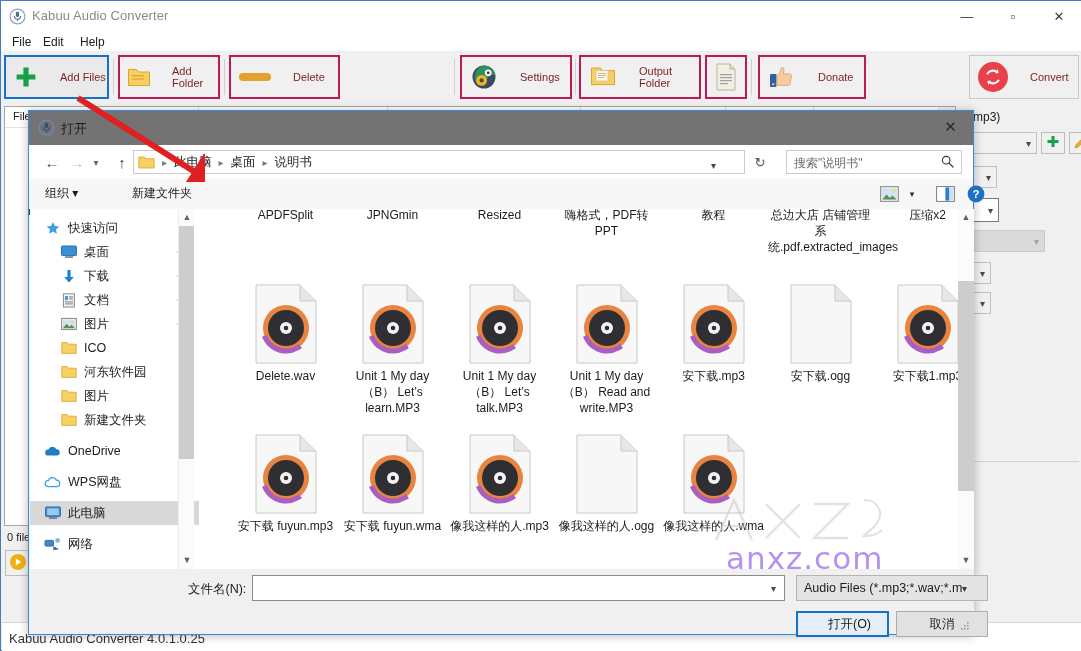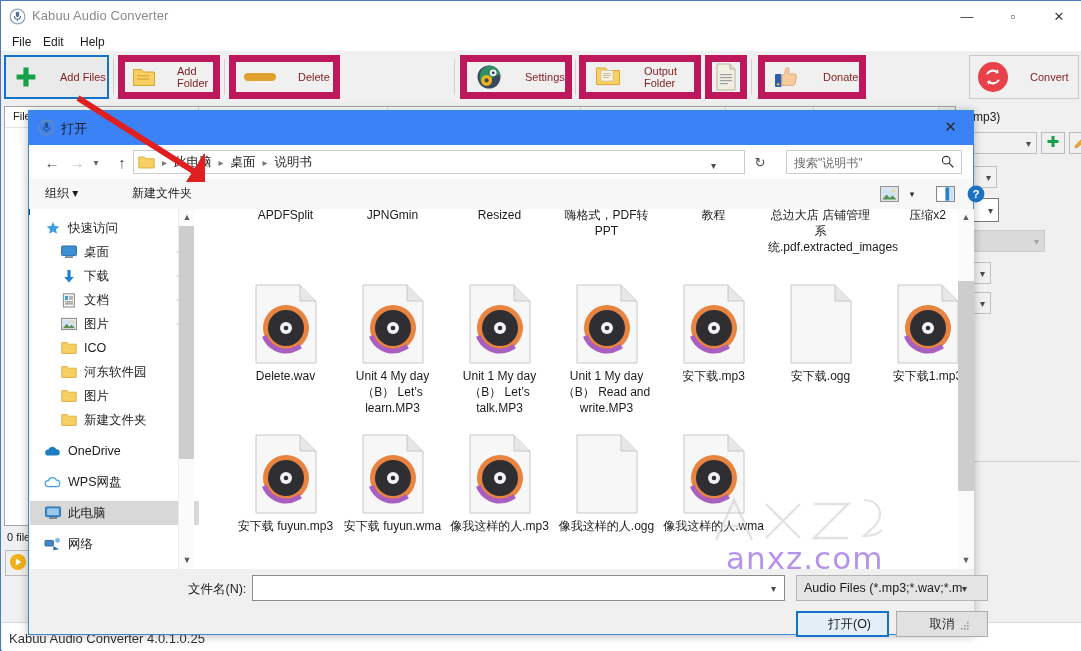--- a/index.html
+++ b/index.html
@@ -15,21 +15,21 @@
   #app-title-icon{position:absolute;left:8px;top:7px;width:17px;height:17px;}
   #app-title-text{position:absolute;left:31px;top:7px;font-size:13px;color:#8a8a8a;letter-spacing:.1px;}
   .winbtn{position:absolute;top:0;width:46px;height:31px;background:transparent;border:none;cursor:default;}
   .winbtn span{display:block;color:#3a3a3a;font-size:13px;line-height:31px;text-align:center;}
   #btn-min{left:943px;} #btn-max{left:989px;} #btn-close{left:1035px;}
   #app-menubar{position:absolute;left:0;top:31px;width:1081px;height:19px;background:#fff;}
   .menu-item{position:absolute;top:2px;font-size:12px;color:#1b1b1b;padding:1px 5px;}
   #menu-file{left:6px;} #menu-edit{left:37px;} #menu-help{left:74px;}
 
   #app-toolbar{position:absolute;left:0;top:50px;width:1081px;height:52px;background:#f0f0f0;border-bottom:1px solid #d4d4d4;}
-  .tb-btn{position:absolute;top:4px;height:44px;background:#f0f0f0;border:7px solid #be185d;box-sizing:border-box;display:flex;align-items:center;}
+  .tb-btn{position:absolute;top:4px;height:44px;background:#f0f0f0;border:2px solid #be185d;box-sizing:border-box;display:flex;align-items:center;}
   .tb-btn.sel{border:2px solid #1473c8;background:#eaeaea;}
   .tb-label{font-size:11px;color:#7f1d1d;margin-left:14px;}
   .tb-sep{position:absolute;top:8px;width:1px;height:36px;background:#d0d0d0;}
   .tb-ico{flex:0 0 auto;display:flex;align-items:center;justify-content:center;}
 
   #app-body{position:absolute;left:0;top:102px;width:1081px;height:519px;background:#f0f0f0;}
   #list-pane{position:absolute;left:3px;top:3px;width:952px;height:420px;background:#fff;border:1px solid #a6a6a6;box-sizing:border-box;}
   #list-header{position:absolute;left:0;top:0;right:0;height:20px;background:#fff;border-bottom:1px solid #e2e2e2;}
   #list-header .col{position:absolute;top:3px;font-size:11px;color:#1b1b1b;}
   .colsep{position:absolute;top:0;width:1px;height:20px;background:#dcdcdc;}
@@ -48,21 +48,21 @@
   .chev.dim{color:#a3a3a3;}
   .rp-sqbtn{position:absolute;background:#f0f0f0;border:1px solid #bdbdbd;box-sizing:border-box;display:flex;align-items:center;justify-content:center;}
   #rp-filter-text{position:absolute;left:0;top:4px;font-size:12px;color:#1b1b1b;}
   #rp-divider{position:absolute;left:2px;top:355px;width:118px;height:1px;background:#d0d0d0;}
 
   #app-statusbar{position:absolute;left:1px;top:621px;width:1079px;height:29px;background:#fff;border-top:1px solid #d7d7d7;box-sizing:border-box;}
   #app-statusbar-text{position:absolute;left:7px;top:8px;font-size:13px;color:#333;}
 
   
   #dlg{position:absolute;left:28px;top:110px;width:946px;height:525px;background:#f0f0f0;border:1px solid #3a8ad4;box-sizing:border-box;box-shadow:0 1px 9px rgba(0,0,0,.28);}
-  #dlg-titlebar{position:absolute;left:0;top:0;right:0;height:34px;background:#3b82f6;padding-left:7px;}
+  #dlg-titlebar{position:absolute;left:0;top:0;right:0;height:34px;background:#737373;padding-left:7px;}
   #dlg-title-icon{position:absolute;left:9px;top:8px;width:17px;height:17px;}
   #dlg-title-text{position:absolute;left:32px;top:9px;font-size:13px;color:#1b1b1b;}
   #dlg-close{position:absolute;right:0;top:0;width:45px;height:31px;display:flex;align-items:center;justify-content:center;color:#2a2a2a;font-size:15px;}
 
   #dlg-navbar{position:absolute;left:0;top:34px;right:0;height:34px;background:#fff;}
   .navbtn{position:absolute;top:5px;width:24px;height:24px;display:flex;align-items:center;justify-content:center;font-size:15px;color:#4a4a4a;}
   #nav-back{left:11px;} #nav-fwd{left:36px;color:#c2c2c2;} #nav-recent{left:59px;font-size:10px;color:#6a6a6a;width:16px;} #nav-up{left:81px;}
   #breadcrumb{position:absolute;left:104px;top:5px;width:612px;height:24px;background:#fff;border:1px solid #ccc;box-sizing:border-box;display:flex;align-items:center;padding-left:4px;}
   .crumb{font-size:12.5px;color:#1b1b1b;padding:0 2px;}
   .crumb-sep{color:#777;font-size:10px;padding:0 5px;}
@@ -604,21 +604,21 @@
           <svg width="62" height="80" viewBox="0 0 62 80">
               <path d="M1 1h44l16 16v62H1z" fill="#f7f7f7" stroke="#c8c8c8"></path>
               <path d="M45 1v16h16" fill="#e7e7e7" stroke="#c8c8c8"></path>
               <circle cx="31" cy="44" r="23" fill="#e8843f"></circle>
               <circle cx="31" cy="44" r="23" fill="none" stroke="#a95fc0" stroke-width="5" stroke-dasharray="40 100" transform="rotate(60 31 44)"></circle>
               <circle cx="31" cy="44" r="18" fill="#2f2f33"></circle>
               <circle cx="31" cy="44" r="6" fill="#f2f2f2"></circle>
               <circle cx="31" cy="44" r="2.3" fill="#2f2f33"></circle>
             </svg>
         </div>
-        <div class="file-name">Unit 4 My day（B） Let’s learn.MP3</div>
+        <div class="file-name">Unit 1 My day（B） Let’s learn.MP3</div>
       </div>
 
       <div class="file-cell" style="left:248px;top:75px">
         <div class="file-thumb">
           <svg width="62" height="80" viewBox="0 0 62 80">
               <path d="M1 1h44l16 16v62H1z" fill="#f7f7f7" stroke="#c8c8c8"></path>
               <path d="M45 1v16h16" fill="#e7e7e7" stroke="#c8c8c8"></path>
               <circle cx="31" cy="44" r="23" fill="#e8843f"></circle>
               <circle cx="31" cy="44" r="23" fill="none" stroke="#a95fc0" stroke-width="5" stroke-dasharray="40 100" transform="rotate(60 31 44)"></circle>
               <circle cx="31" cy="44" r="18" fill="#2f2f33"></circle>

